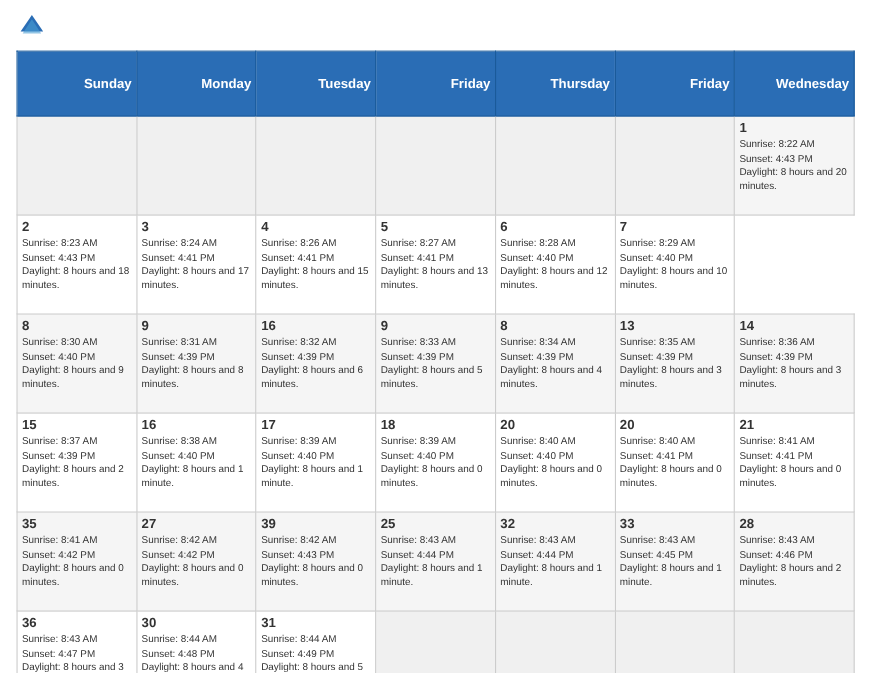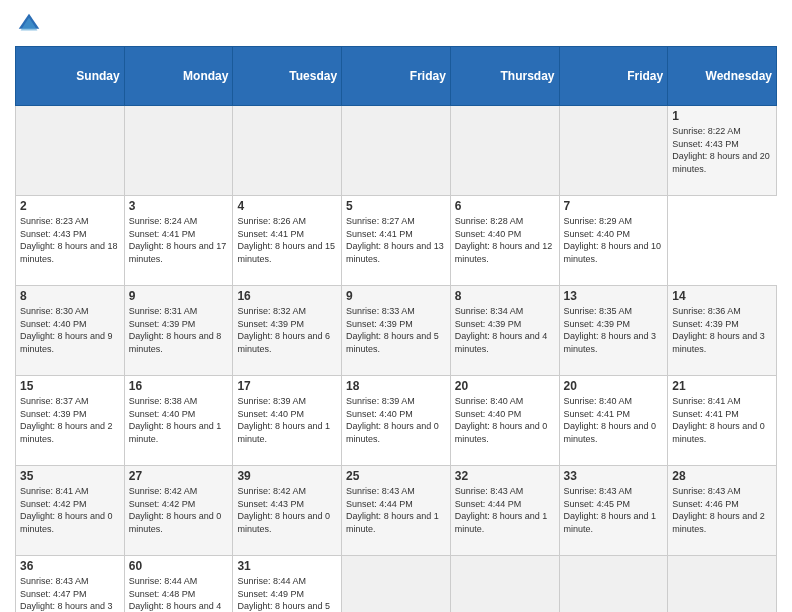--- a/index.html
+++ b/index.html
@@ -181,21 +181,21 @@
           <td><span class="day-num">35</span><span class="day-info">Sunrise: 8:41 AM<br>Sunset: 4:42 PM<br>Daylight: 8 hours and 0 minutes.</span></td>
           <td><span class="day-num">27</span><span class="day-info">Sunrise: 8:42 AM<br>Sunset: 4:42 PM<br>Daylight: 8 hours and 0 minutes.</span></td>
           <td><span class="day-num">39</span><span class="day-info">Sunrise: 8:42 AM<br>Sunset: 4:43 PM<br>Daylight: 8 hours and 0 minutes.</span></td>
           <td><span class="day-num">25</span><span class="day-info">Sunrise: 8:43 AM<br>Sunset: 4:44 PM<br>Daylight: 8 hours and 1 minute.</span></td>
           <td><span class="day-num">32</span><span class="day-info">Sunrise: 8:43 AM<br>Sunset: 4:44 PM<br>Daylight: 8 hours and 1 minute.</span></td>
           <td><span class="day-num">33</span><span class="day-info">Sunrise: 8:43 AM<br>Sunset: 4:45 PM<br>Daylight: 8 hours and 1 minute.</span></td>
           <td><span class="day-num">28</span><span class="day-info">Sunrise: 8:43 AM<br>Sunset: 4:46 PM<br>Daylight: 8 hours and 2 minutes.</span></td>
         </tr>
         <tr>
           <td><span class="day-num">36</span><span class="day-info">Sunrise: 8:43 AM<br>Sunset: 4:47 PM<br>Daylight: 8 hours and 3 minutes.</span></td>
-          <td><span class="day-num">60</span><span class="day-info">Sunrise: 8:44 AM<br>Sunset: 4:48 PM<br>Daylight: 8 hours and 4 minutes.</span></td>
+          <td><span class="day-num">30</span><span class="day-info">Sunrise: 8:44 AM<br>Sunset: 4:48 PM<br>Daylight: 8 hours and 4 minutes.</span></td>
           <td><span class="day-num">31</span><span class="day-info">Sunrise: 8:44 AM<br>Sunset: 4:49 PM<br>Daylight: 8 hours and 5 minutes.</span></td>
           <td class="empty-cell"></td>
           <td class="empty-cell"></td>
           <td class="empty-cell"></td>
           <td class="empty-cell"></td>
         </tr>
       </tbody>
   </table>
 </div>
 

